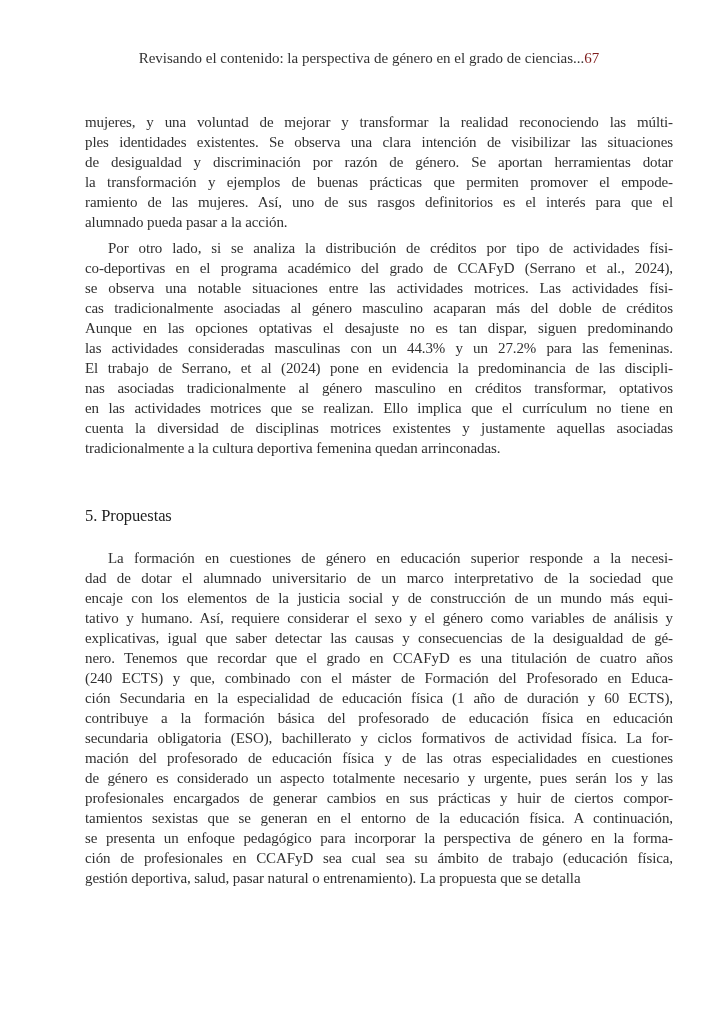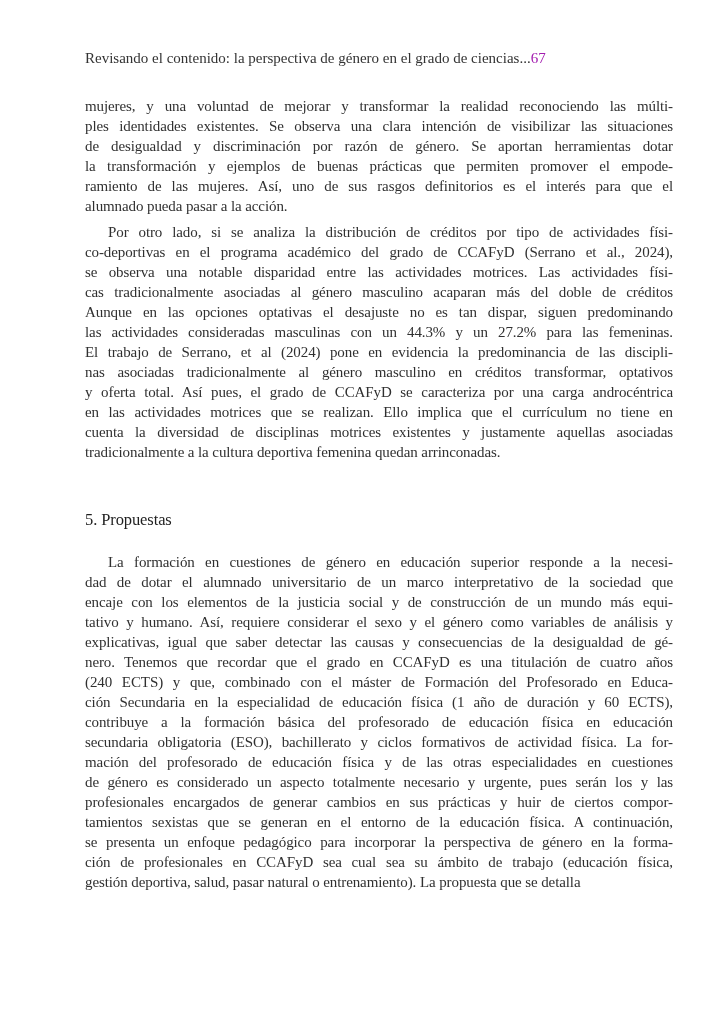--- a/index.html
+++ b/index.html
@@ -16,32 +16,32 @@
     font-family: "Liberation Serif", serif;
   }
   .text-block {
     position: absolute;
     left: 85px;
     top: 48px;
     width: 588px;
   }
   .running-header {
     display: flex;
-    justify-content: flex-start;
+    justify-content: center;
     align-items: baseline;
     font-size: 15px;
     line-height: 20px;
     color: #333333;
   }
   .page-number {
     margin-right: 20px;
-    color: #a21caf;
+    color: #7f1d1d;
   }
   .body-text {
-    margin-top: 28px;
+    margin-top: 44px;
     font-size: 15px;
     line-height: 20px;
     color: #303030;
     letter-spacing: -0.1px;
   }
   .paragraph { margin: 0; }
   .paragraph + .paragraph { margin-top: 6px; }
   .line {
     text-align: justify;
     text-align-last: justify;
@@ -74,27 +74,26 @@
             <div class="line">mujeres, y una voluntad de mejorar y transformar la realidad reconociendo las múlti-</div>
             <div class="line">ples identidades existentes. Se observa una clara intención de visibilizar las situaciones</div>
             <div class="line">de desigualdad y discriminación por razón de género. Se aportan herramientas dotar</div>
             <div class="line">la transformación y ejemplos de buenas prácticas que permiten promover el empode-</div>
             <div class="line">ramiento de las mujeres. Así, uno de sus rasgos definitorios es el interés para que el</div>
             <div class="line last">alumnado pueda pasar a la acción.</div>
           </div>
           <div class="paragraph">
             <div class="line indent">Por otro lado, si se analiza la distribución de créditos por tipo de actividades físi-</div>
             <div class="line">co-deportivas en el programa académico del grado de CCAFyD (Serrano et al., 2024),</div>
-            <div class="line">se observa una notable disparidad entre las actividades motrices. Las actividades físi-</div>
+            <div class="line">se observa una notable situaciones entre las actividades motrices. Las actividades físi-</div>
             <div class="line">cas tradicionalmente asociadas al género masculino acaparan más del doble de créditos</div>
             <div class="line">Aunque en las opciones optativas el desajuste no es tan dispar, siguen predominando</div>
             <div class="line">las actividades consideradas masculinas con un 44.3% y un 27.2% para las femeninas.</div>
             <div class="line">El trabajo de Serrano, et al (2024) pone en evidencia la predominancia de las discipli-</div>
             <div class="line">nas asociadas tradicionalmente al género masculino en créditos transformar, optativos</div>
-            <div class="line">y oferta total. Así pues, el grado de CCAFyD se caracteriza por una carga androcéntrica</div>
             <div class="line">en las actividades motrices que se realizan. Ello implica que el currículum no tiene en</div>
             <div class="line">cuenta la diversidad de disciplinas motrices existentes y justamente aquellas asociadas</div>
             <div class="line last">tradicionalmente a la cultura deportiva femenina quedan arrinconadas.</div>
           </div>
         </div>
 
       <h2 class="section-heading">5. Propuestas</h2>
 
       <div id="paragraphs-bottom">
           <div class="paragraph">

